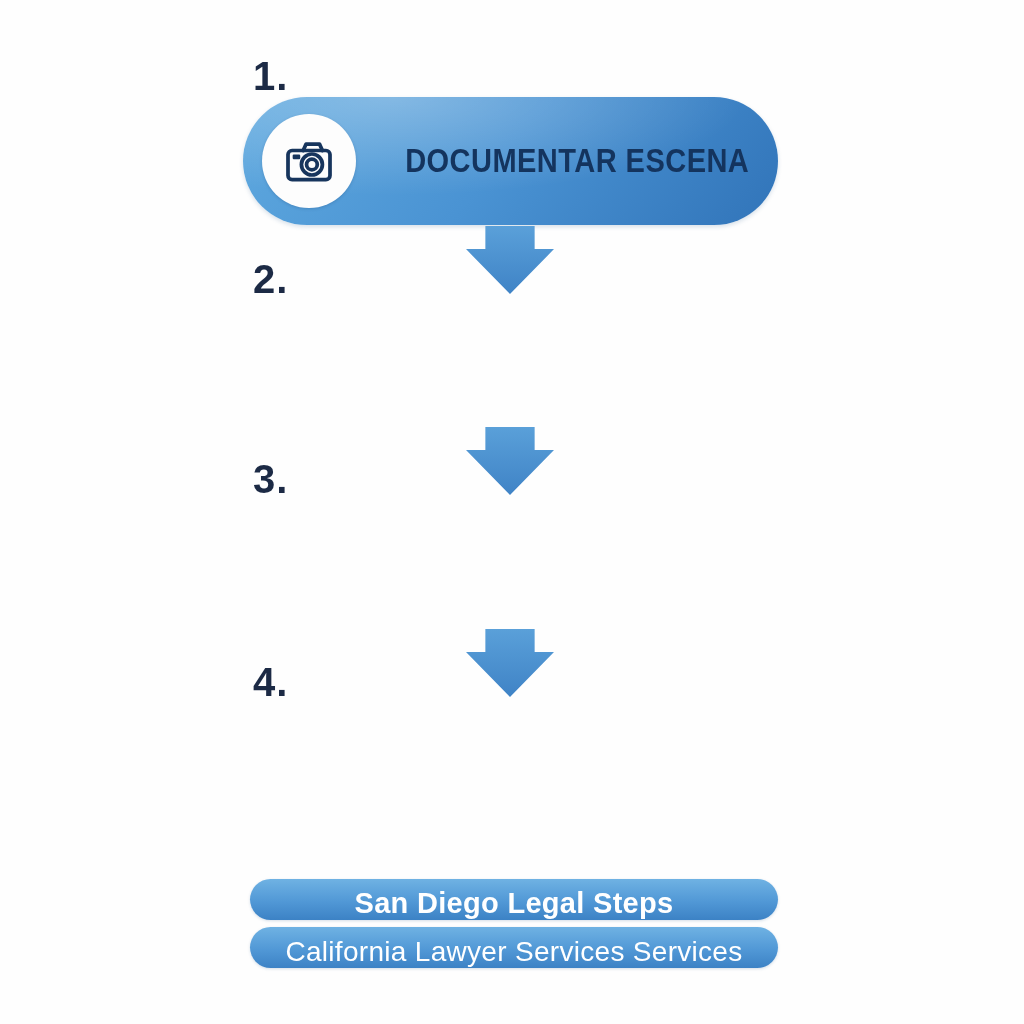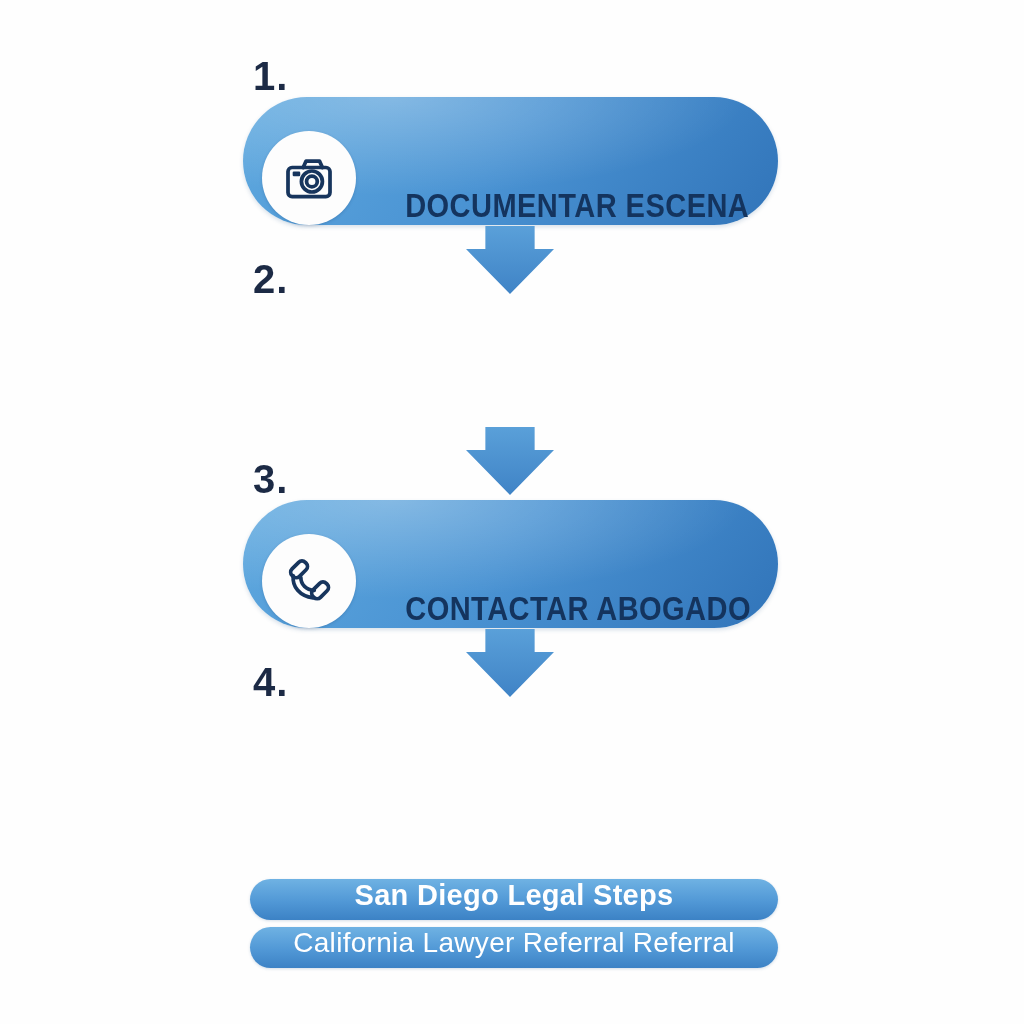--- a/index.html
+++ b/index.html
@@ -11,21 +11,21 @@
   .step-number{
     position:absolute;left:253px;width:70px;
     font-size:40px;font-weight:bold;color:#1c2a45;line-height:1;
     letter-spacing:1px;
   }
   .pill{
     position:absolute;left:243px;width:535px;height:128px;border-radius:64px;
     background:
       radial-gradient(120% 140% at 28% 0%, rgba(255,255,255,0.28) 0%, rgba(255,255,255,0) 55%),
       linear-gradient(128deg,#5fa9df 0%,#4a93d3 48%,#3174b9 100%);
-    display:flex;align-items:flex-end;
+    display:flex;align-items:center;
     box-shadow:0 2px 4px rgba(40,90,140,0.18);
   }
   .icon-circle{
     width:94px;height:94px;border-radius:50%;background:#fdfdfd;
     margin-left:19px;flex:0 0 auto;
     display:flex;align-items:center;justify-content:center;
     box-shadow:0 1px 3px rgba(30,70,120,0.25);
   }
   .icon-circle svg{width:56px;height:56px;}
   .pill-label{
@@ -35,21 +35,21 @@
     letter-spacing:0.5px;white-space:nowrap;
   }
   .flow-arrow{
     position:absolute;left:466px;width:88px;height:68px;
     background:linear-gradient(180deg,#5aa0d9 0%,#3f83c6 100%);
     clip-path:polygon(22% 0,78% 0,78% 34%,100% 34%,50% 100%,0 34%,22% 34%);
   }
   .footer-pill{
     position:absolute;left:250px;width:528px;height:41px;border-radius:21px;
     background:linear-gradient(180deg,#6fb2e3 0%,#5198d6 55%,#3c82c5 100%);
-    display:flex;align-items:flex-start;justify-content:center;
+    display:flex;align-items:flex-end;justify-content:center;
     color:#ffffff;white-space:nowrap;
     box-shadow:0 1px 3px rgba(40,90,140,0.2);
   }
   .footer-title{top:879px;font-size:29px;font-weight:bold;letter-spacing:0.3px;}
   .footer-subtitle{top:927px;font-size:28px;font-weight:400;letter-spacing:0.3px;}
   .ic{stroke:#17355d;fill:none;stroke-width:3.2;stroke-linecap:round;stroke-linejoin:round;}
   .ic-fill{fill:#17355d;stroke:none;}
 </style>
 </head>
 <body>
@@ -70,36 +70,25 @@
     <div class="pill-label">DOCUMENTAR ESCENA</div>
   </div>
 
   <div class="flow-arrow" style="top:226px"></div>
 
   <div class="step-number" style="top:259px">2.</div>
 
   <div class="flow-arrow" style="top:427px"></div>
 
   <div class="step-number" style="top:459px">3.</div>
-  <div class="pill" style="top:500px">
-    <div class="icon-circle">
-      <svg viewBox="0 0 48 48">
-        <rect class="ic" x="7.5" y="9.5" width="16" height="9" rx="4" transform="rotate(-45 15.5 14)"></rect>
-        <rect class="ic" x="25.5" y="27.5" width="16" height="9" rx="4" transform="rotate(-45 33.5 32)"></rect>
-        <path class="ic" d="M10.5 19.5 C9.5 29 16 37 27.5 38.5"></path>
-        <path class="ic" d="M17 21 C17 27 21.5 31.5 28.5 32"></path>
-      </svg>
-    </div>
-    <div class="pill-label">CONTACTAR ABOGADO</div>
-  </div>
 
   <div class="flow-arrow" style="top:629px"></div>
 
   <div class="step-number" style="top:662px">4.</div>
 
   <div class="footer-pill footer-title">
     <span>San Diego Legal Steps</span>
   </div>
   <div class="footer-pill footer-subtitle">
-    <span>California Lawyer Referral Referral</span>
+    <span>California Lawyer Services Services</span>
   </div>
 
 </div>
 
 </body></html>

